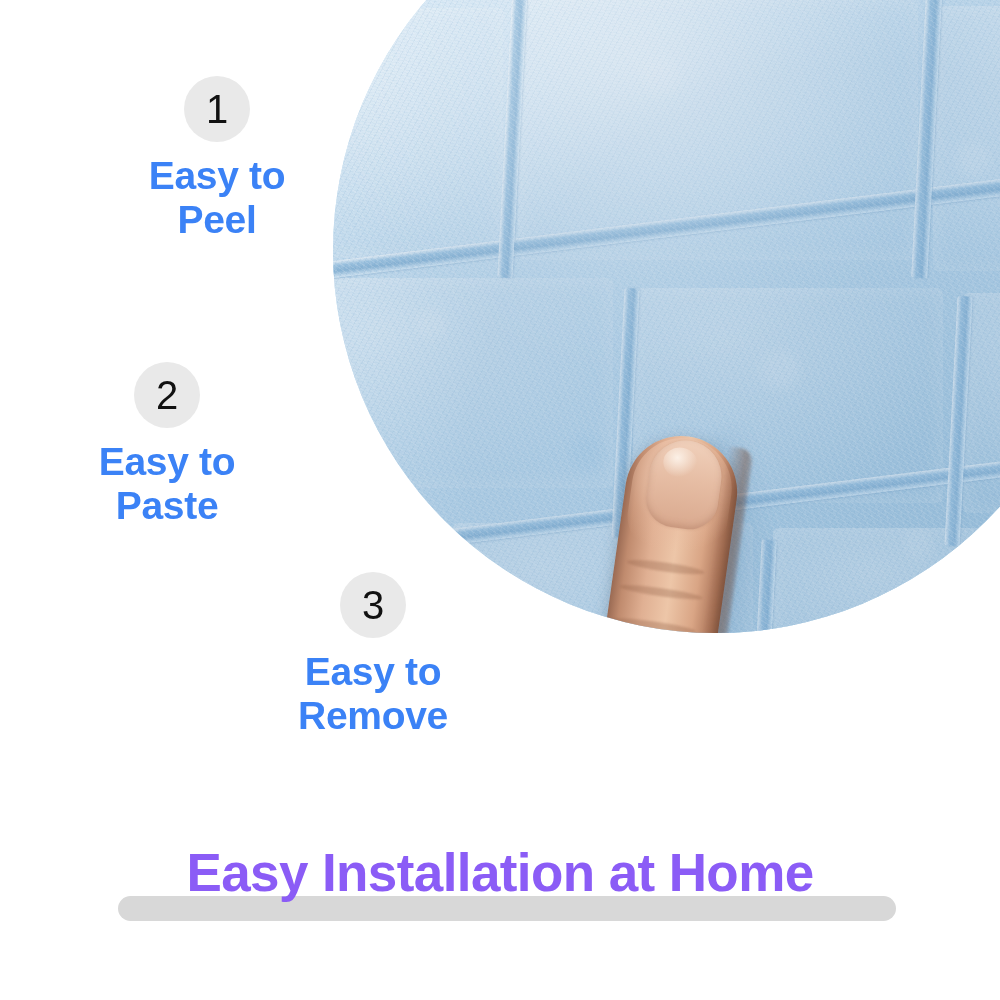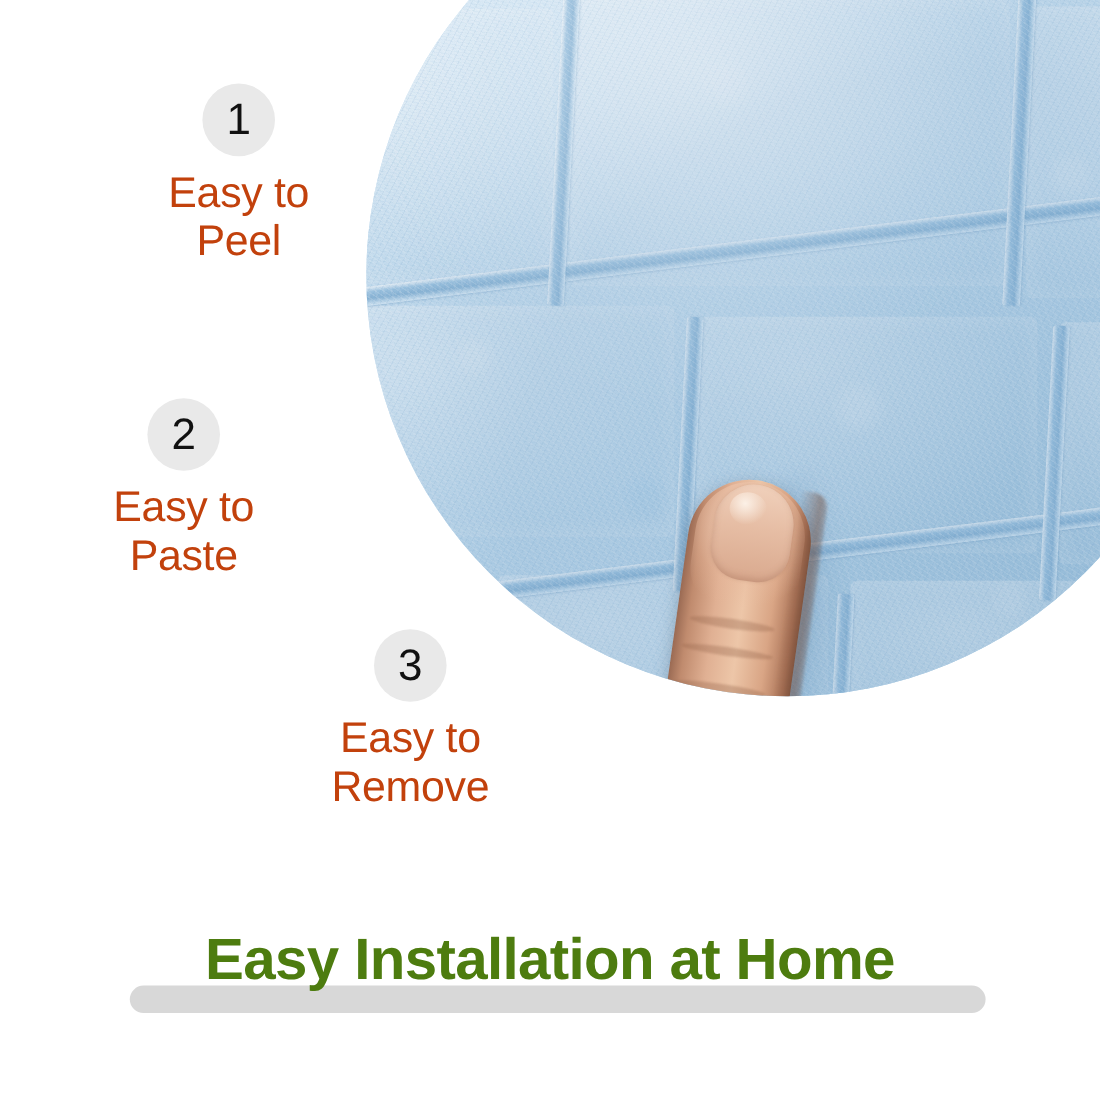--- a/index.html
+++ b/index.html
@@ -213,22 +213,22 @@
     display: flex;
     align-items: center;
     justify-content: center;
     font-size: 40px;
     font-weight: 400;
     color: #111111;
     line-height: 1;
   }
   .step-label {
     font-size: 39px;
-    font-weight: 400;
-    color: #c2410c;
+    font-weight: 700;
+    color: #3b82f6;
     line-height: 1.14;
     letter-spacing: -0.3px;
     white-space: pre-line;
   }
 
   #step-1 { left: 102px; top: 76px; }
   #step-2 { left: 52px;  top: 362px; }
   #step-3 { left: 258px; top: 572px; }
 
   
@@ -242,21 +242,21 @@
     border-radius: 13px;
   }
   #footer-title {
     position: absolute;
     left: 0;
     top: 846px;
     width: 1000px;
     text-align: center;
     font-size: 53px;
     font-weight: 700;
-    color: #4d7c0f;
+    color: #8b5cf6;
     letter-spacing: -0.6px;
     line-height: 1;
   }
 </style>
 </head>
 <body>
 
 <div id="page">
 
   <div id="photo-circle">

